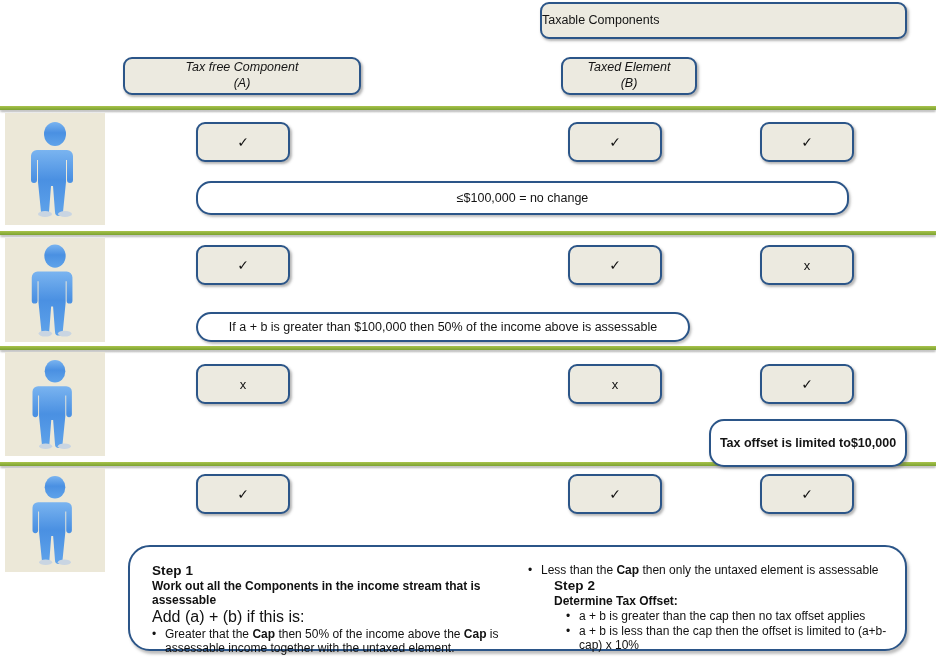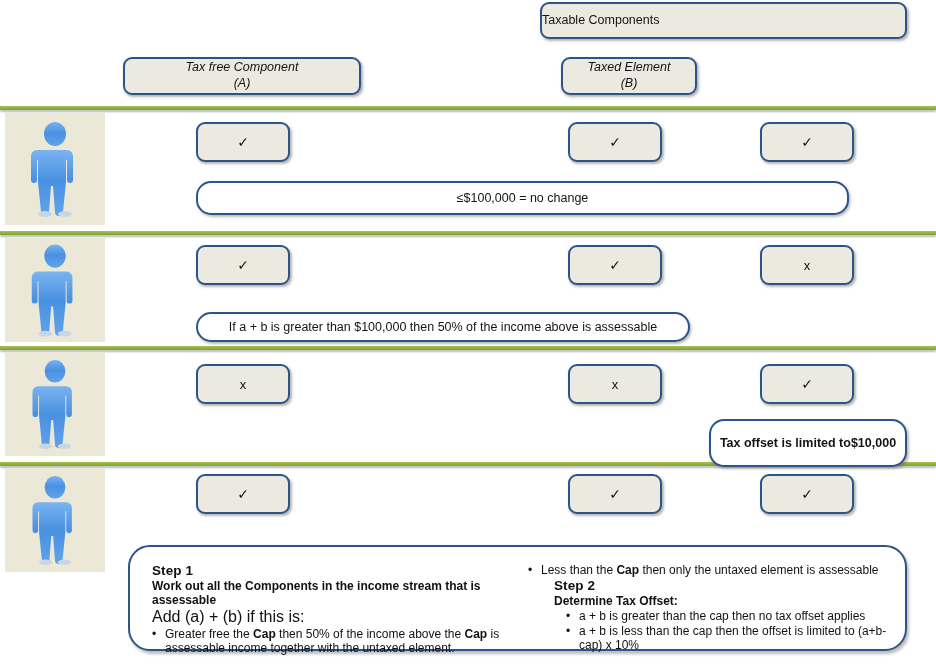--- a/index.html
+++ b/index.html
@@ -215,21 +215,21 @@
   </div>
 
   <div class="steps-panel" style="left:128px;top:545px;width:779px;height:106px;">
 
     <div class="steps-col left">
       <div class="step-title">Step 1</div>
       <div class="step-sub">Work out all the Components in the income stream that is assessable</div>
       <div class="step-line">Add (a) + (b)  if this is:</div>
       <div class="bul">
         <span class="dot">•</span>
-        <span class="txt"><span>Greater free the </span><b>Cap</b><span>  then 50% of the income above the </span><b>Cap</b><span>  is assessable income together with the untaxed element.</span></span>
+        <span class="txt"><span>Greater that the </span><b>Cap</b><span>  then 50% of the income above the </span><b>Cap</b><span>  is assessable income together with the untaxed element.</span></span>
       </div>
     </div>
 
     <div class="steps-col right">
       <div class="bul">
         <span class="dot">•</span>
         <span class="txt"><span>Less than the </span><b>Cap</b><span> then only the untaxed element is assessable</span></span>
       </div>
       <div class="indent">
         <div class="step-title">Step 2</div>

